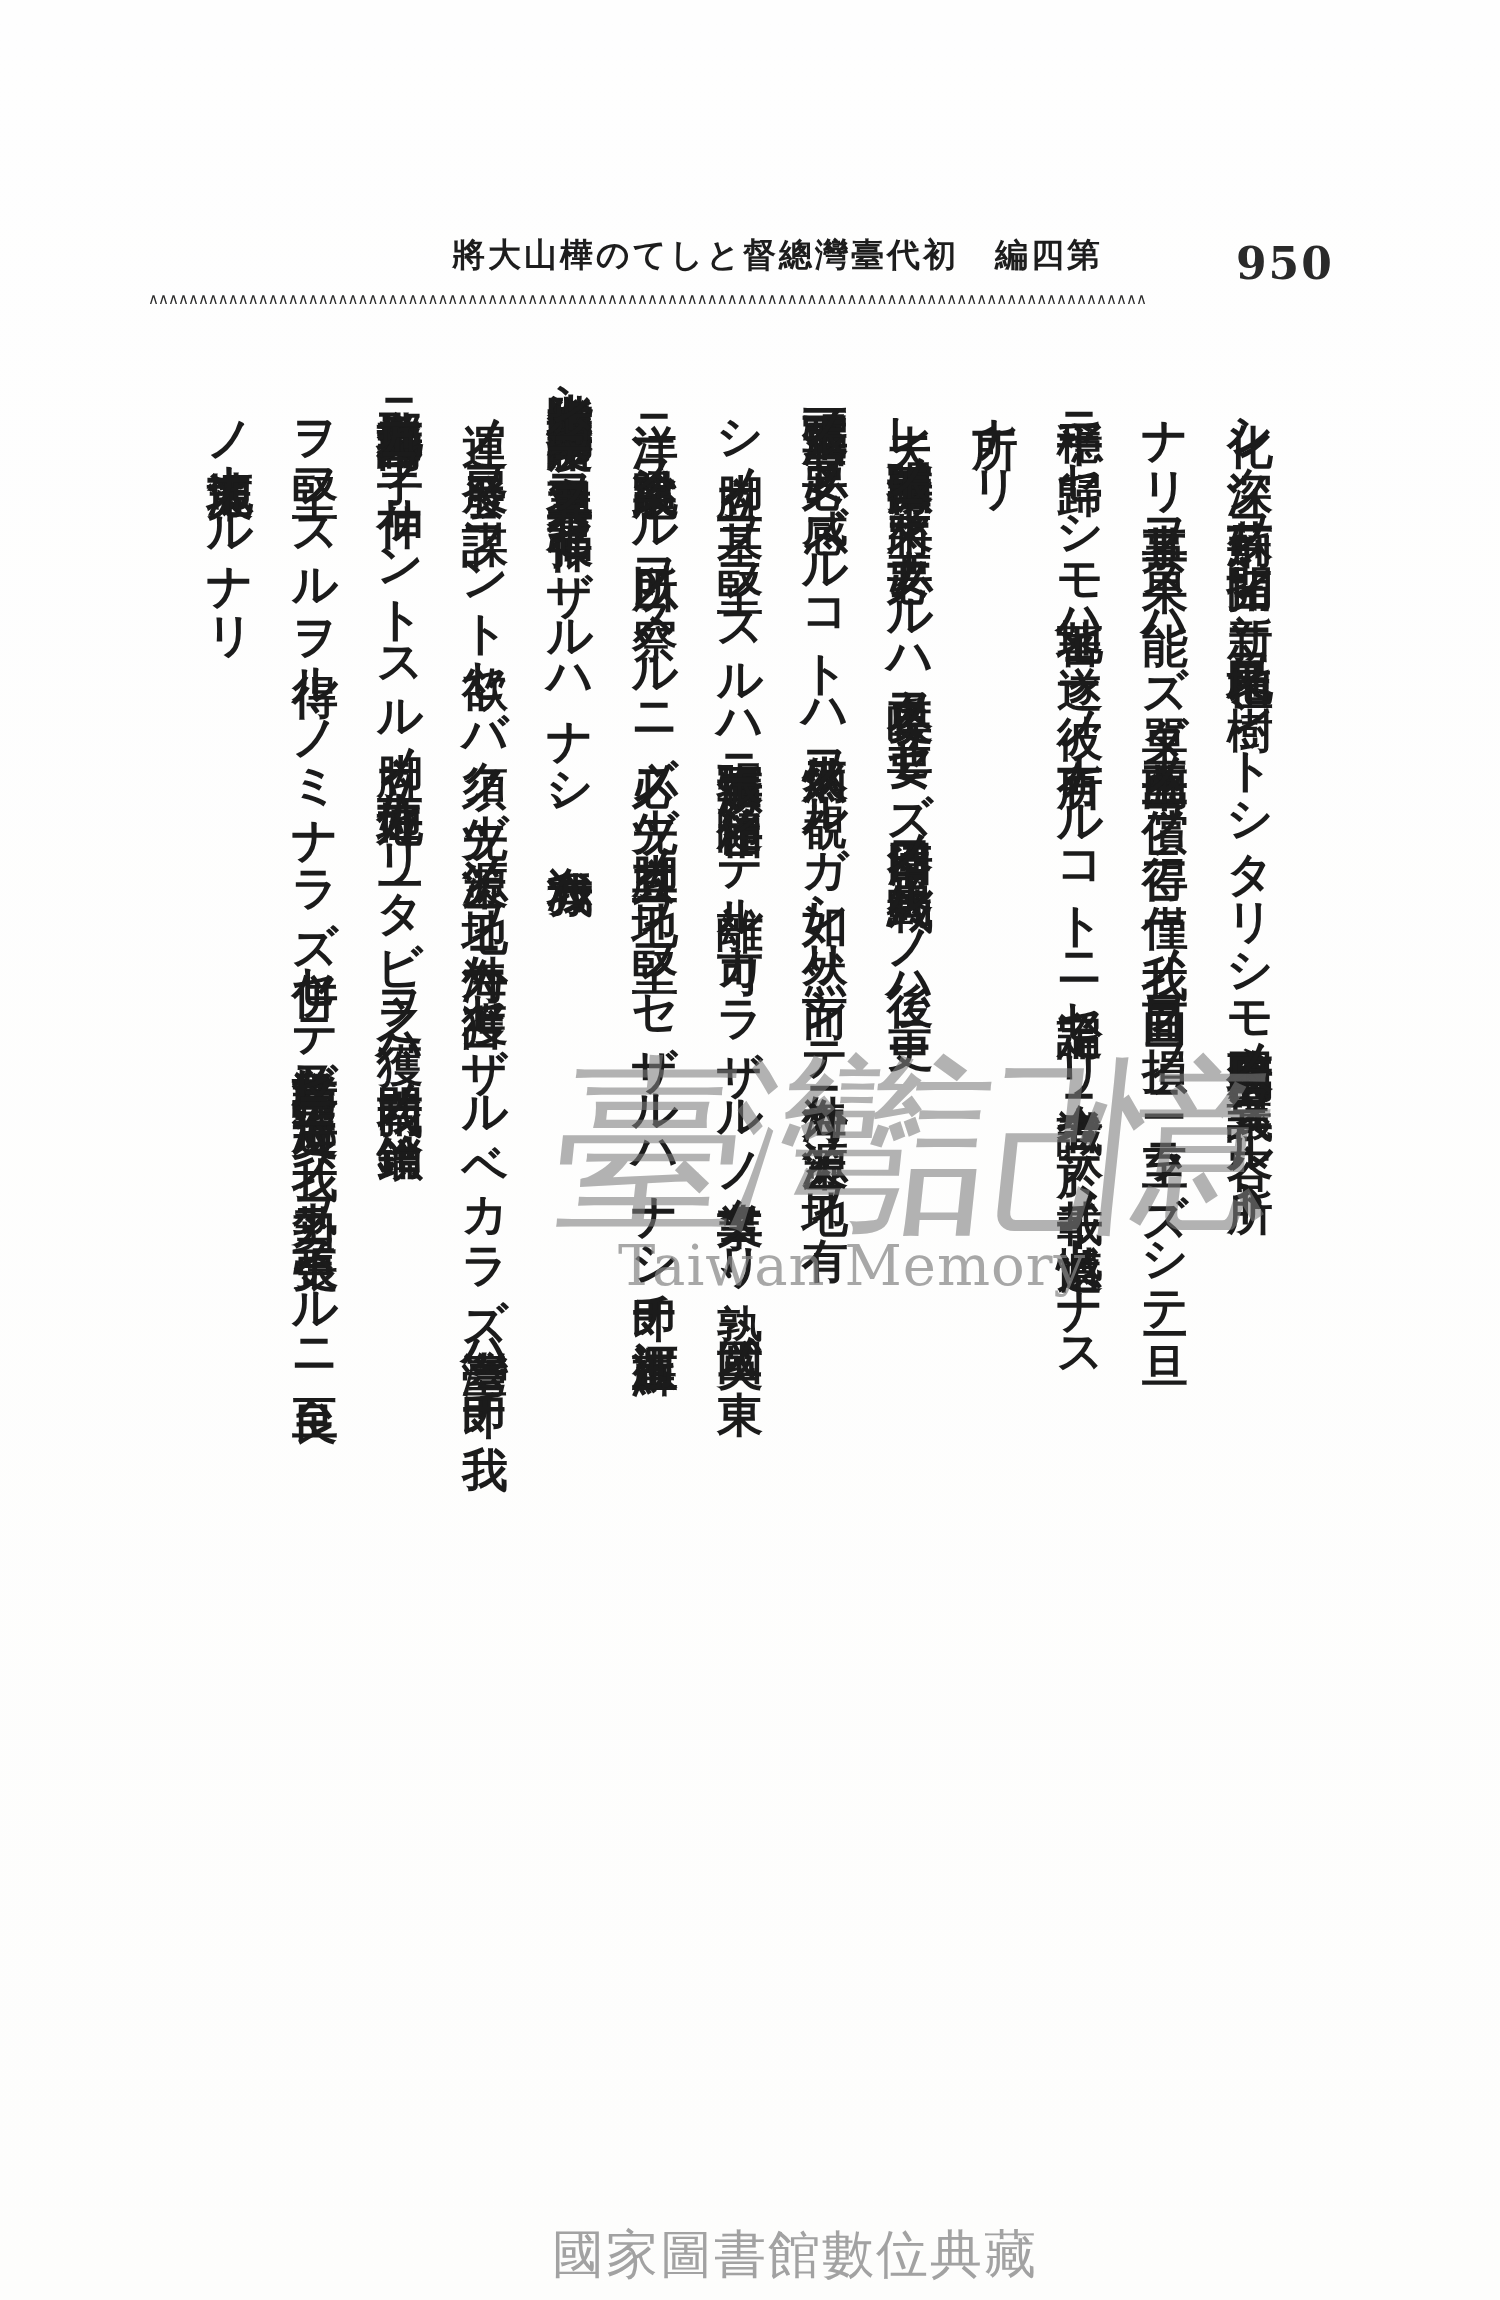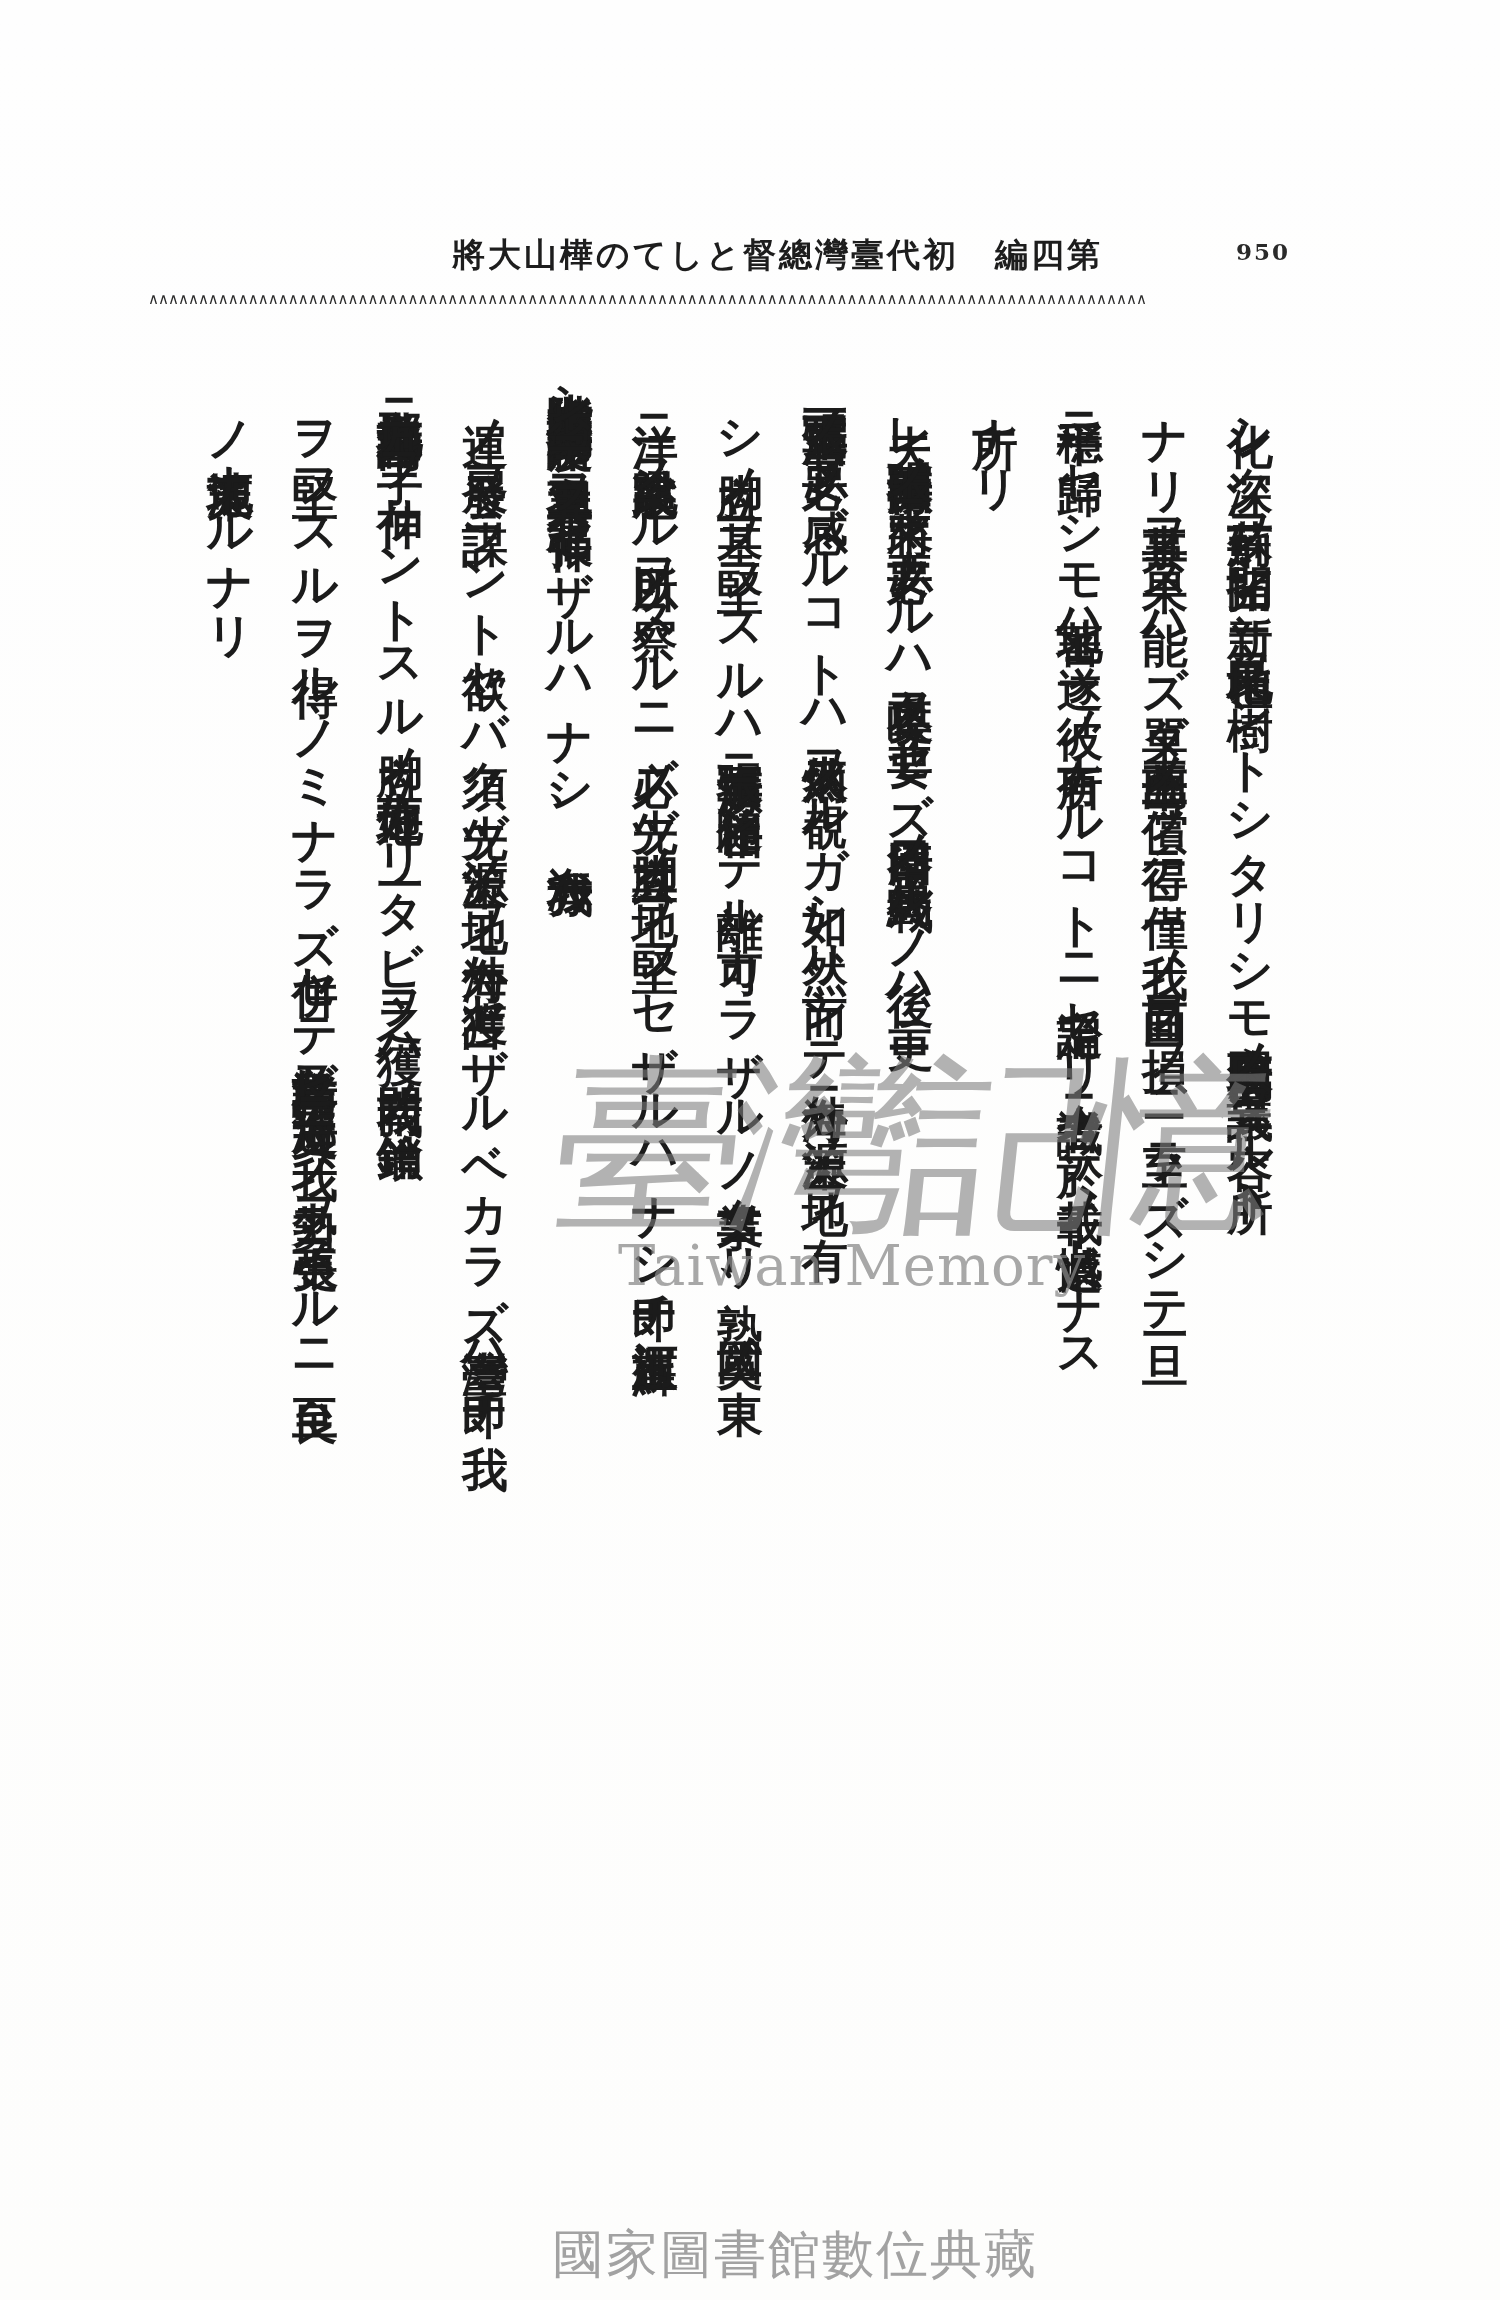--- a/index.html
+++ b/index.html
@@ -21,21 +21,21 @@
     top:233px;left:452px;
     font-size:33px;
     font-weight:bold;
     color:#1d1d1d;
     letter-spacing:3px;
     white-space:nowrap;
   }
   .page-number{
     position:absolute;
     top:238px;left:1236px;
-    font-size:23px;
+    font-size:44px;
     font-weight:bold;
     color:#2a2a2a;
     letter-spacing:2px;
   }
   
   .zigzag{
     position:absolute;
     top:290px;left:148px;
     width:1188px;height:20px;
     overflow:hidden;

